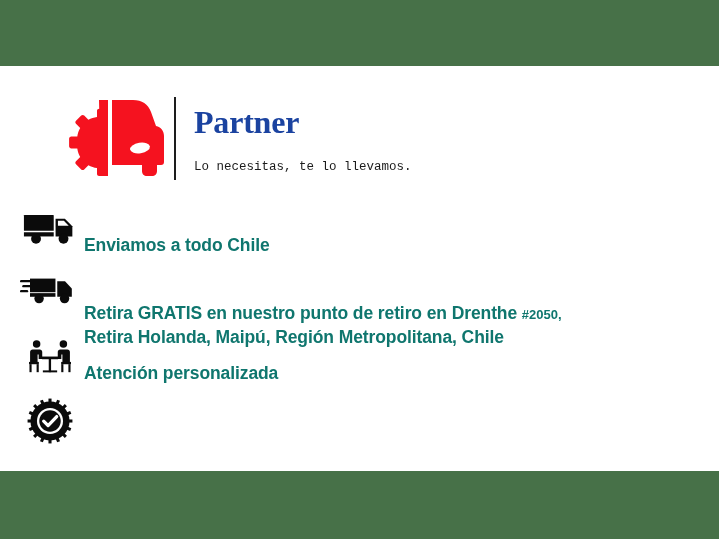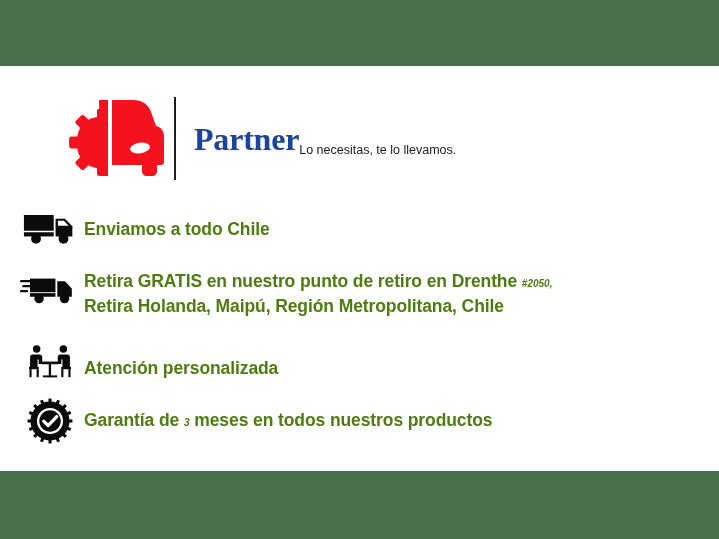--- a/index.html
+++ b/index.html
@@ -43,36 +43,36 @@
   .brand-divider {
     width: 2px;
     height: 83px;
     background: #1d1d1d;
     margin-left: 4px;
     margin-right: 18px;
     flex: none;
   }
   .brand-text {
     display: flex;
-    flex-direction: row;
+    flex-direction: column;
     justify-content: center;
     padding-top: 2px;
   }
   .brand-name-line {
     font-family: "Liberation Serif", serif;
     font-weight: bold;
     font-size: 32px;
     line-height: 34px;
     color: #1b43a0;
     letter-spacing: -0.2px;
     white-space: nowrap;
   }
   .brand-tagline {
     margin-top: 21px;
-    font-family: Liberation Sans, sans-serif;
+    font-family: Liberation Mono, monospace;
     font-weight: normal;
     font-size: 12.5px;
     line-height: 14px;
     color: #1b1b1b;
     white-space: nowrap;
   }
 
   
   .features {
     position: absolute;
@@ -82,49 +82,49 @@
   }
   .feature-row {
     position: absolute;
     left: 0;
     width: 719px;
     display: flex;
     align-items: flex-start;
   }
   .feature-row.r0 { top: 0px;   align-items: center; height: 46px; }
   .feature-row.r1 { top: 62px;  height: 54px; }
-  .feature-row.r2 { top: 128px; align-items: flex-end; height: 46px; }
+  .feature-row.r2 { top: 128px; align-items: center; height: 46px; }
   .feature-row.r3 { top: 190px; align-items: center; height: 50px; }
 
   .feature-icon {
     flex: none;
     width: 68px;
     display: flex;
     align-items: center;
     justify-content: center;
     margin-left: 16px;
   }
   .feature-icon svg { display: block; }
 
   .feature-text {
     font-family: "Liberation Sans", sans-serif;
     font-weight: bold;
     font-size: 17.5px;
     line-height: 23px;
-    color: #4d7c0f;
+    color: #0f766e;
     letter-spacing: -0.1px;
     padding-top: 1px;
+    margin-top: 32px;
   }
   .feature-row.r1 .feature-text { padding-top: 2px; }
   .feature-row.r1 .feature-icon { padding-top: 6px; align-items: flex-start; }
 
   .small-num {
-    font-size: 10px;
+    font-size: 13px;
     letter-spacing: 0px;
-    font-style: italic;
   }
 </style>
 </head>
 <body>
 
 <div class="page">
 
   <div class="band band-top"></div>
   <div class="band band-bottom"></div>
 
@@ -258,19 +258,16 @@
                 <rect x="0.6" y="22.4" width="5" height="3.2"></rect>
                 <rect x="42.4" y="22.4" width="5" height="3.2"></rect>
               </g>
             </g>
             <circle cx="24" cy="24" r="13.6" fill="#ffffff"></circle>
             <circle cx="24" cy="24" r="11.2"></circle>
             <path d="M17.4 24.2 l4.6 4.6 l9 -9.4" fill="none" stroke="#ffffff" stroke-width="3.4" stroke-linecap="round" stroke-linejoin="round"></path>
           </g>
         </svg>
       </span>
-      <div class="feature-text">
-        <span><span>Garantía de</span> <span class="small-num">3</span> <span>meses en todos nuestros productos</span></span>
-      </div>
     </div>
 
   </div>
 </div>
 
 </body></html>

